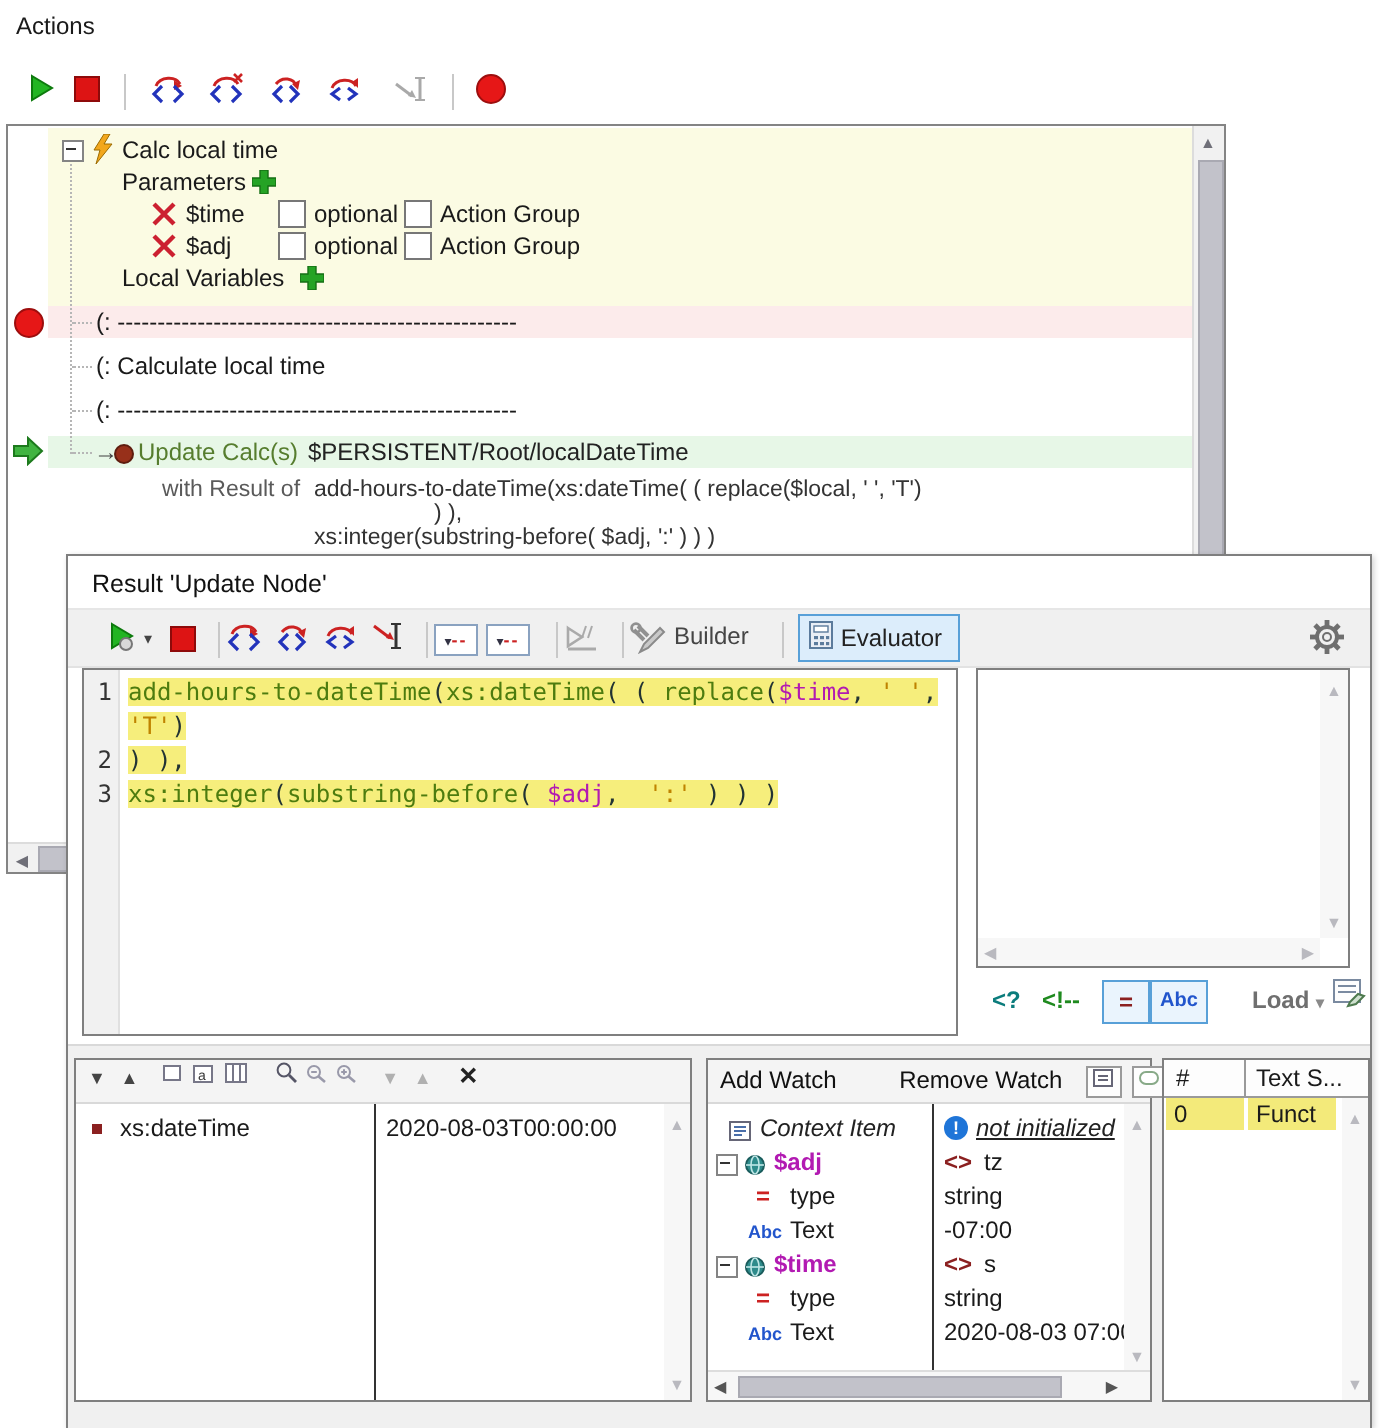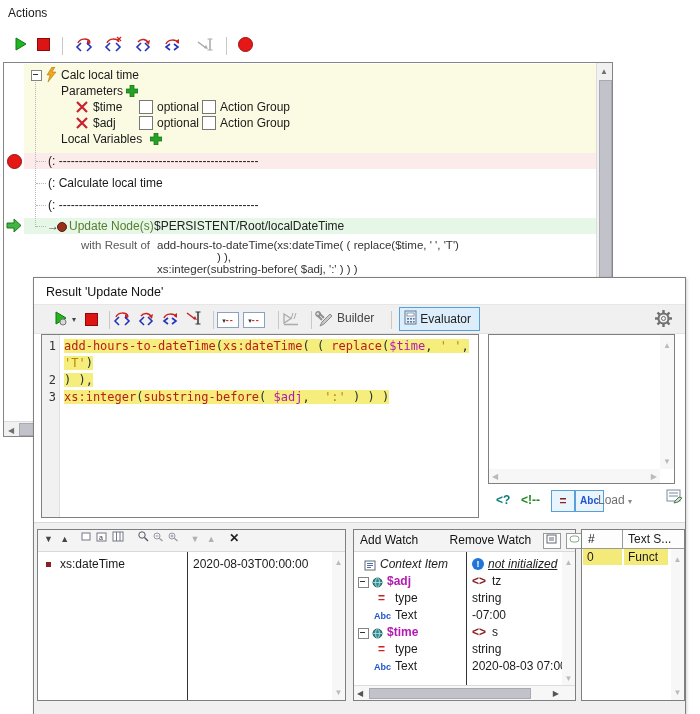--- a/index.html
+++ b/index.html
@@ -50,21 +50,21 @@
     line-height:22px;}
   #lbl-builder{color:#454545;}
   #lbl-evaluator{color:#222;}
   
   #editor{left:7px;top:56px;width:438px;height:184px;border:1px solid #7f7f7f;background:#fff;box-sizing:border-box;overflow:hidden;}
   #ed-gutter{position:absolute;left:0;top:0;width:17px;height:100%;background:#f1f1f1;border-right:1px solid #e0e0e0;}
   .ln{position:absolute;right:3px;width:14px;text-align:right;color:#333;
       font-family:"DejaVu Sans Mono",monospace;font-size:12px;line-height:17px;}
   .ed-row{position:absolute;left:22px;white-space:pre;font-family:"DejaVu Sans Mono",monospace;font-size:12px;line-height:17px;}
   .hl{background:#f6ee7c;}
-  .tk-fn{color:#b91c1c;}
+  .tk-fn{color:#4d7c0f;}
   .tk-p{color:#233;}
   .tk-var{color:#b21ab2;}
   .tk-str{color:#bf8300;}
   
   #result-pane{left:454px;top:56px;width:187px;height:150px;border:1px solid #7f7f7f;background:#fff;box-sizing:border-box;}
   .pane-vsb{position:absolute;right:0;top:0;width:14px;height:100%;background:#f7f7f7;}
   .pane-hsb{position:absolute;left:0;bottom:0;height:14px;background:#f7f7f7;}
   .gtri{color:#b9b9bf;font-size:8px;}
   
   .res-btn{position:absolute;top:212px;height:20px;line-height:20px;}
@@ -206,26 +206,26 @@
     <div class="hdot ab" style="left:32px;top:98px;width:10px;"></div>
     <div class="trow pre" style="left:44px;top:112px;">(:  Calculate local time</div>
     <div class="hdot ab" style="left:32px;top:120px;width:10px;"></div>
     <div class="trow pre" style="left:44px;top:134px;">(:  --------------------------------------------------</div>
     <div class="hdot ab" style="left:32px;top:142px;width:10px;"></div>
 
     <div class="trow" style="left:0;top:155px;">
       <span class="hdot ab" style="left:32px;top:8px;width:10px;"></span>
       <span class="ab" style="left:43px;color:#444;">→</span>
       <span class="upd-dot ab" style="left:53px;top:4px;"></span>
-      <span class="ab upd-label" style="left:65px;">Update Node(s)</span>
+      <span class="ab upd-label" style="left:65px;">Update Calc(s)</span>
       <span class="ab" style="left:150px;color:#222;">$PERSISTENT/Root/localDateTime</span>
     </div>
 
     <span class="expr wrl" style="left:77px;top:176px;">with Result of</span>
-    <span class="expr" style="left:153px;top:176px;">add-hours-to-dateTime(xs:dateTime( ( replace($time, ' ', 'T')</span>
+    <span class="expr" style="left:153px;top:176px;">add-hours-to-dateTime(xs:dateTime( ( replace($local, ' ', 'T')</span>
     <span class="expr" style="left:213px;top:188px;">) ),</span>
     <span class="expr" style="left:153px;top:200px;">xs:integer(substring-before( $adj, ':' ) ) )</span>
 
     <div id="ap-vsb">
       <span class="sb-arrow">▲</span>
       <div class="thumb"></div>
     </div>
     <div id="ap-hsb">
       <span class="sb-arrow">◀</span>
       <div class="thumb"></div>
@@ -345,21 +345,21 @@
       <div class="pane-hsb" style="width:171px;">
         <span class="gtri" style="position:absolute;left:3px;top:3px;">◀</span>
         <span class="gtri" style="position:absolute;right:3px;top:3px;">▶</span>
       </div>
     </div>
 
     <span class="res-btn" style="left:462px;color:#0b7c7c;font-weight:bold;">&lt;?</span>
     <span class="res-btn" style="left:487px;color:#1f8a1f;font-weight:bold;">&lt;!--</span>
     <span class="res-btn sel-box" style="left:517px;width:22px;color:#8b2020;font-weight:bold;">=</span>
     <span class="res-btn sel-box" style="left:541px;width:27px;color:#2255cc;font-size:10px;font-weight:bold;">Abc</span>
-    <span class="res-btn" style="left:564px;color:#6f6f6f;">
+    <span class="res-btn" style="left:592px;color:#6f6f6f;font-weight:bold;">
       <span>Load</span>
       <span style="font-size:8px;color:#8a8a8a;">▾</span></span>
     <span class="res-btn" style="left:632px;top:210px;">
       <svg width="18" height="16">
           <rect x="1" y="2" width="13" height="11" fill="#fdfdfd" stroke="#7a8aa0"></rect>
           <line x1="3" y1="5" x2="12" y2="5" stroke="#7a8aa0"></line>
           <line x1="3" y1="8" x2="12" y2="8" stroke="#7a8aa0"></line>
           <path d="M9,13 l4,-4 3,1 -4,4 -4,1 z" fill="#cfe0cf" stroke="#4e7a4e"></path>
         </svg></span>
 

